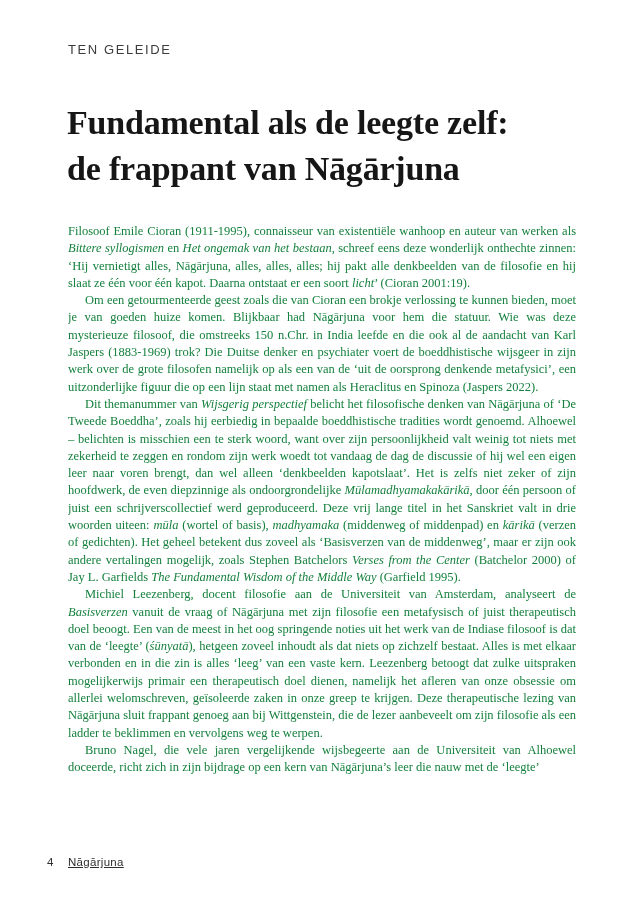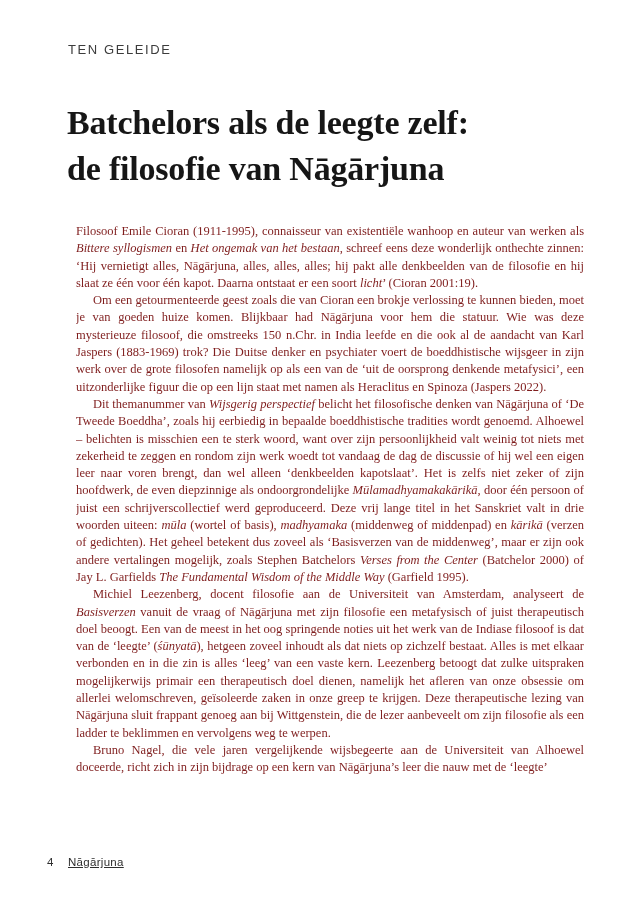--- a/index.html
+++ b/index.html
@@ -36,29 +36,29 @@
     font-size: 34px;
     line-height: 46px;
     letter-spacing: -0.2px;
     color: #161616;
   }
   .title .title-line {
     display: block;
   }
   .article-body {
     position: absolute;
-    left: 76px;
+    left: 68px;
     top: 223px;
     width: 508px;
     height: 625px;
     overflow: hidden;
     font-family: "Liberation Serif", serif;
     font-size: 12.5px;
     line-height: 17.3px;
-    color: #7f1d1d;
+    color: #15803d;
   }
   .article-body p.para {
     margin: 0;
     text-align: justify;
     hyphens: auto;
     -webkit-hyphens: auto;
   }
   .article-body p.para.indent {
     text-indent: 17px;
   }
@@ -84,22 +84,22 @@
   }
 </style>
 </head>
 <body>
 
 <div class="page">
 
   <div class="kicker">TEN GELEIDE</div>
 
   <h1 class="title">
-    <span class="title-line">Batchelors als de leegte zelf:</span>
-    <span class="title-line">de filosofie van Nāgārjuna</span>
+    <span class="title-line">Fundamental als de leegte zelf:</span>
+    <span class="title-line">de frappant van Nāgārjuna</span>
   </h1>
 
   <div class="article-body">
       <p class="para"><span>Filosoof Emile Cioran (1911-1995), connaisseur van existentiële wanhoop en auteur van werken als </span><em>Bittere syllogismen</em><span> en </span><em>Het ongemak van het bestaan</em><span>, schreef eens deze wonderlijk onthechte zinnen: ‘Hij vernietigt alles, Nāgārjuna, alles, alles, alles; hij pakt alle denkbeelden van de filosofie en hij slaat ze één voor één kapot. Daarna ontstaat er een soort </span><em>licht</em><span>’ (Cioran 2001:19).</span></p>
       <p class="para indent"><span>Om een getourmenteerde geest zoals die van Cioran een brokje verlossing te kunnen bieden, moet je van goeden huize komen. Blijkbaar had Nāgārjuna voor hem die statuur. Wie was deze mysterieuze filosoof, die omstreeks 150 n.Chr. in India leefde en die ook al de aandacht van Karl Jaspers (1883-1969) trok? Die Duitse denker en psychiater voert de boeddhistische wijsgeer in zijn werk over de grote filosofen namelijk op als een van de ‘uit de oorsprong denkende metafysici’, een uitzonderlijke figuur die op een lijn staat met namen als Heraclitus en Spinoza (Jaspers 2022).</span></p>
       <p class="para indent"><span>Dit themanummer van </span><em>Wijsgerig perspectief</em><span> belicht het filosofische denken van Nāgārjuna of ‘De Tweede Boeddha’, zoals hij eerbiedig in bepaalde boeddhistische tradities wordt genoemd. Alhoewel – belichten is misschien een te sterk woord, want over zijn persoonlijkheid valt weinig tot niets met zekerheid te zeggen en rondom zijn werk woedt tot vandaag de dag de discussie of hij wel een eigen leer naar voren brengt, dan wel alleen ‘denkbeelden kapotslaat’. Het is zelfs niet zeker of zijn hoofdwerk, de even diepzinnige als ondoorgrondelijke </span><em>Mūlamadhyamakakārikā</em><span>, door één persoon of juist een schrijverscollectief werd geproduceerd. Deze vrij lange titel in het Sanskriet valt in drie woorden uiteen: </span><em>mūla</em><span> (wortel of basis), </span><em>madhyamaka</em><span> (middenweg of middenpad) en </span><em>kārikā</em><span> (verzen of gedichten). Het geheel betekent dus zoveel als ‘Basisverzen van de middenweg’, maar er zijn ook andere vertalingen mogelijk, zoals Stephen Batchelors </span><em>Verses from the Center</em><span> (Batchelor 2000) of Jay L. Garfields </span><em>The Fundamental Wisdom of the Middle Way</em><span> (Garfield 1995).</span></p>
       <p class="para indent"><span>Michiel Leezenberg, docent filosofie aan de Universiteit van Amsterdam, analyseert de </span><em>Basisverzen</em><span> vanuit de vraag of Nāgārjuna met zijn filosofie een metafysisch of juist therapeutisch doel beoogt. Een van de meest in het oog springende noties uit het werk van de Indiase filosoof is dat van de ‘leegte’ (</span><em>śūnyatā</em><span>), hetgeen zoveel inhoudt als dat niets op zichzelf bestaat. Alles is met elkaar verbonden en in die zin is alles ‘leeg’ van een vaste kern. Leezenberg betoogt dat zulke uitspraken mogelijkerwijs primair een therapeutisch doel dienen, namelijk het afleren van onze obsessie om allerlei welomschreven, geïsoleerde zaken in onze greep te krijgen. Deze therapeutische lezing van Nāgārjuna sluit frappant genoeg aan bij Wittgenstein, die de lezer aanbeveelt om zijn filosofie als een ladder te beklimmen en vervolgens weg te werpen.</span></p>
       <p class="para indent"><span>Bruno Nagel, die vele jaren vergelijkende wijsbegeerte aan de Universiteit van Alhoewel doceerde, richt zich in zijn bijdrage op een kern van Nāgārjuna’s leer die nauw met de ‘leegte’</span></p>
     </div>
 

